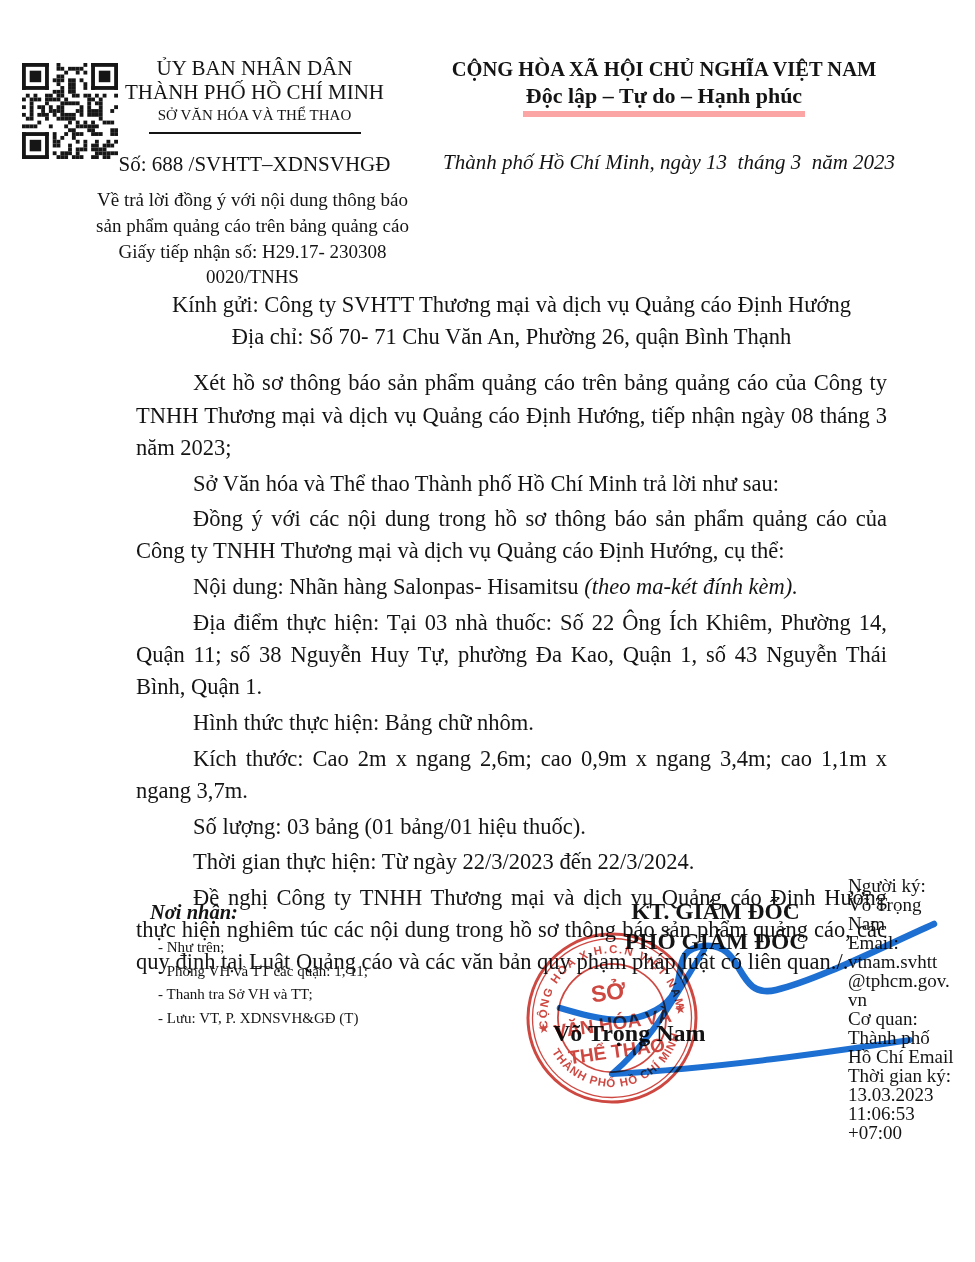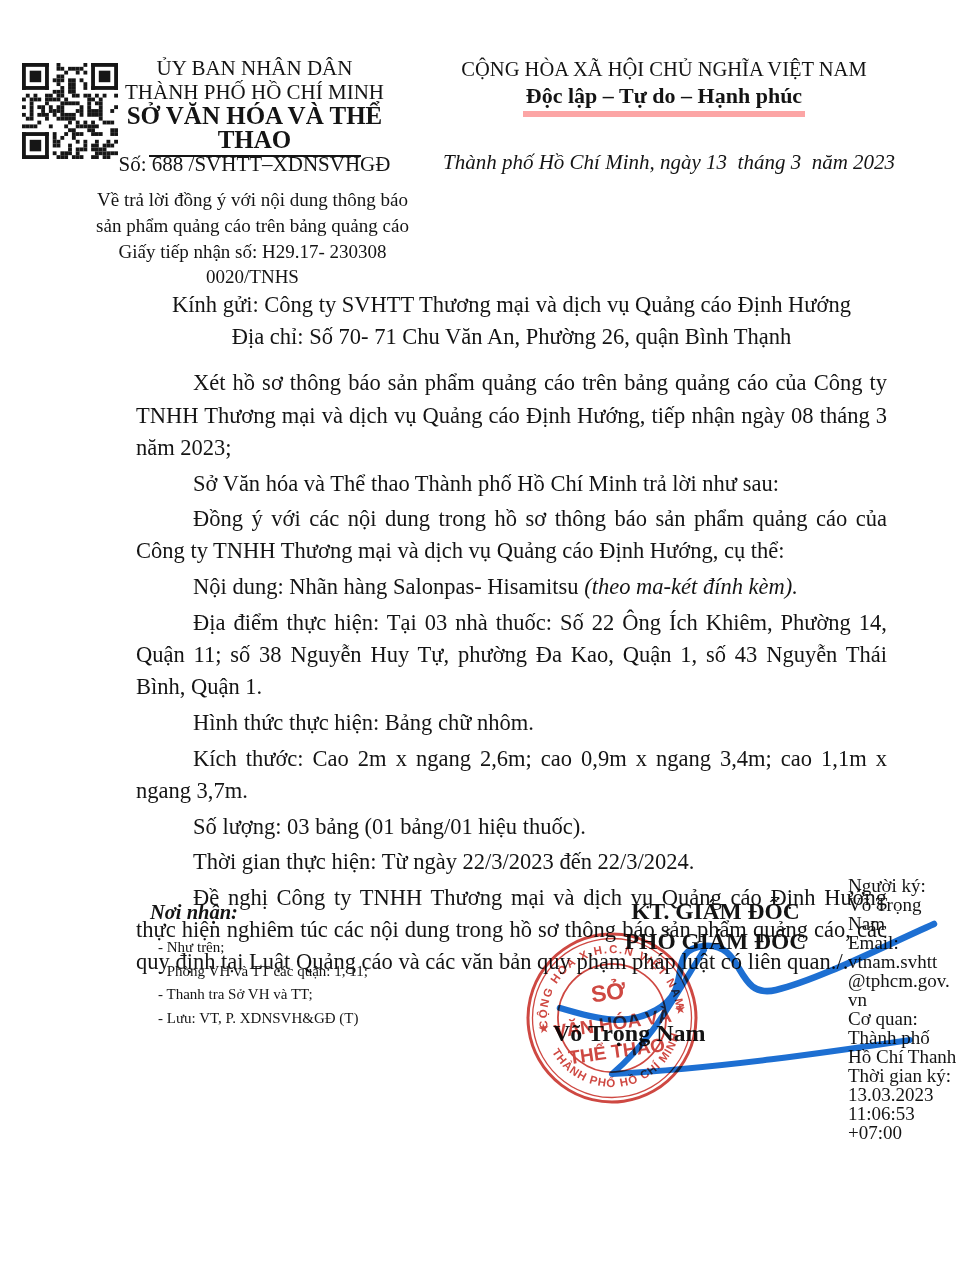--- a/index.html
+++ b/index.html
@@ -3,25 +3,25 @@
 <meta charset="utf-8">
 <style>
   html,body{margin:0;padding:0;background:#fff;}
   .page{position:relative;width:975px;height:1262px;background:#ffffff;overflow:hidden;
         font-family:"Liberation Serif","DejaVu Serif",serif;color:#141414;}
 
   .qr{position:absolute;left:22px;top:63px;width:96px;height:96px;}
 
   .head-left{position:absolute;left:92px;top:57px;width:325px;text-align:center;
              font-size:21px;line-height:23.5px;}
-  .head-left .l3{font-weight:bold;font-size:25px;}
+  .head-left .l3{font-weight:normal;font-size:15px;}
   .head-rule{width:212px;border-bottom:2px solid #141414;margin:4px auto 0;}
 
   .head-right{position:absolute;left:448px;top:57px;width:432px;text-align:center;}
-  .head-right .l1{font-weight:normal;font-size:20.5px;line-height:24px;}
+  .head-right .l1{font-weight:bold;font-size:20.5px;line-height:24px;}
   .head-right .l2{display:inline-block;font-weight:bold;font-size:22px;
                   border-bottom:6px solid #fca5a5;padding:0 3px 2px;margin-top:2px;}
 
   .doc-number{position:absolute;left:92px;top:152px;width:325px;text-align:center;font-size:21px;}
   .place-date{position:absolute;left:443px;top:150px;width:442px;text-align:center;
               font-style:italic;font-size:21px;white-space:pre;}
 
   .subject{position:absolute;left:75px;top:187px;width:355px;text-align:center;
            font-size:19px;line-height:25.8px;}
 
@@ -354,21 +354,21 @@
   <div class="digisig">
     <div>Người ký:</div>
     <div>Võ Trọng</div>
     <div>Nam</div>
     <div>Email:</div>
     <div>vtnam.svhtt</div>
     <div>@tphcm.gov.</div>
     <div>vn</div>
     <div>Cơ quan:</div>
     <div>Thành phố</div>
-    <div>Hồ Chí Thanh</div>
+    <div>Hồ Chí Email</div>
     <div>Thời gian ký:</div>
     <div>13.03.2023</div>
     <div>11:06:53</div>
     <div>+07:00</div>
   </div>
 
   <svg class="sig-overlay" viewBox="0 0 975 1262">
     <path d="M560,1008 C600,1020 628,1026 656,1010 C696,988 664,950 704,946 C746,942 734,1000 776,990 C818,980 880,948 934,924" fill="none" stroke="currentColor" stroke-width="6.5" stroke-linecap="round"></path>
     <path d="M704,950 C670,1004 652,1040 612,1074 C720,1068 830,1052 910,1040" fill="none" stroke="currentColor" stroke-width="6" stroke-linecap="round" stroke-linejoin="round"></path>
   </svg>

